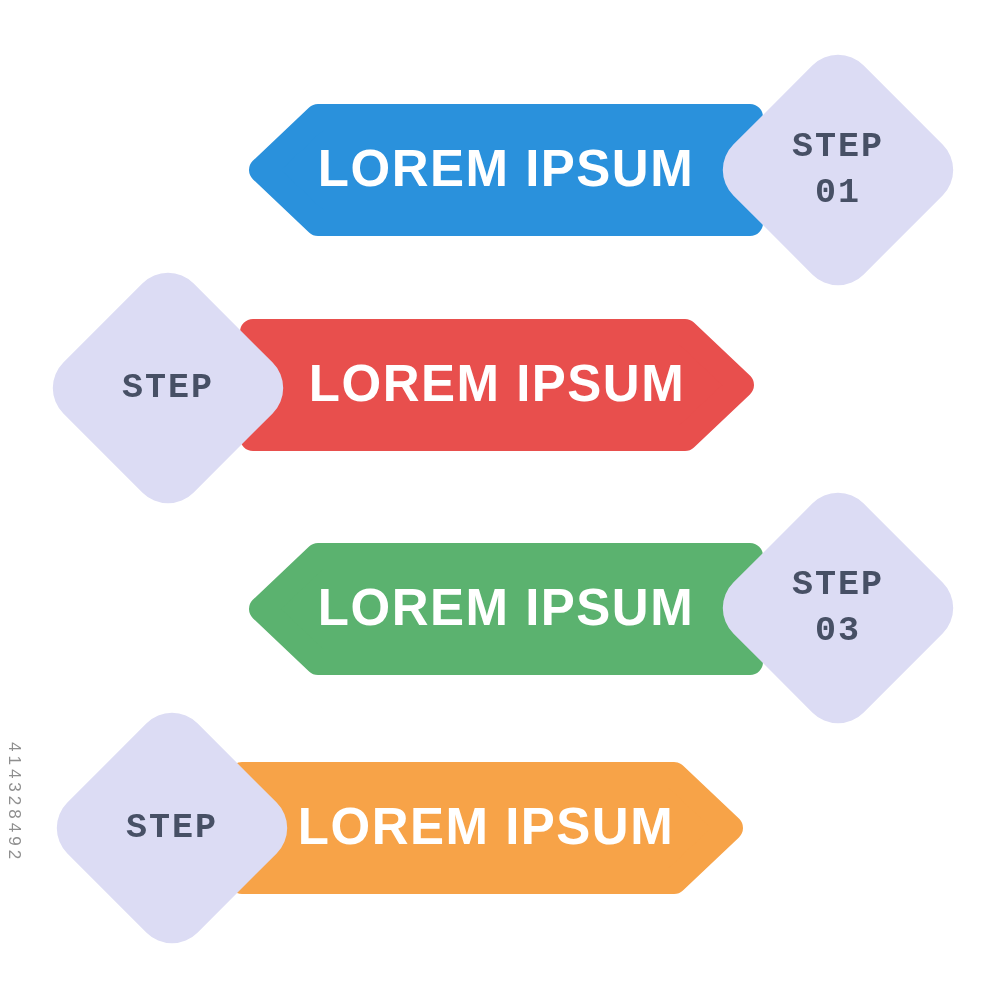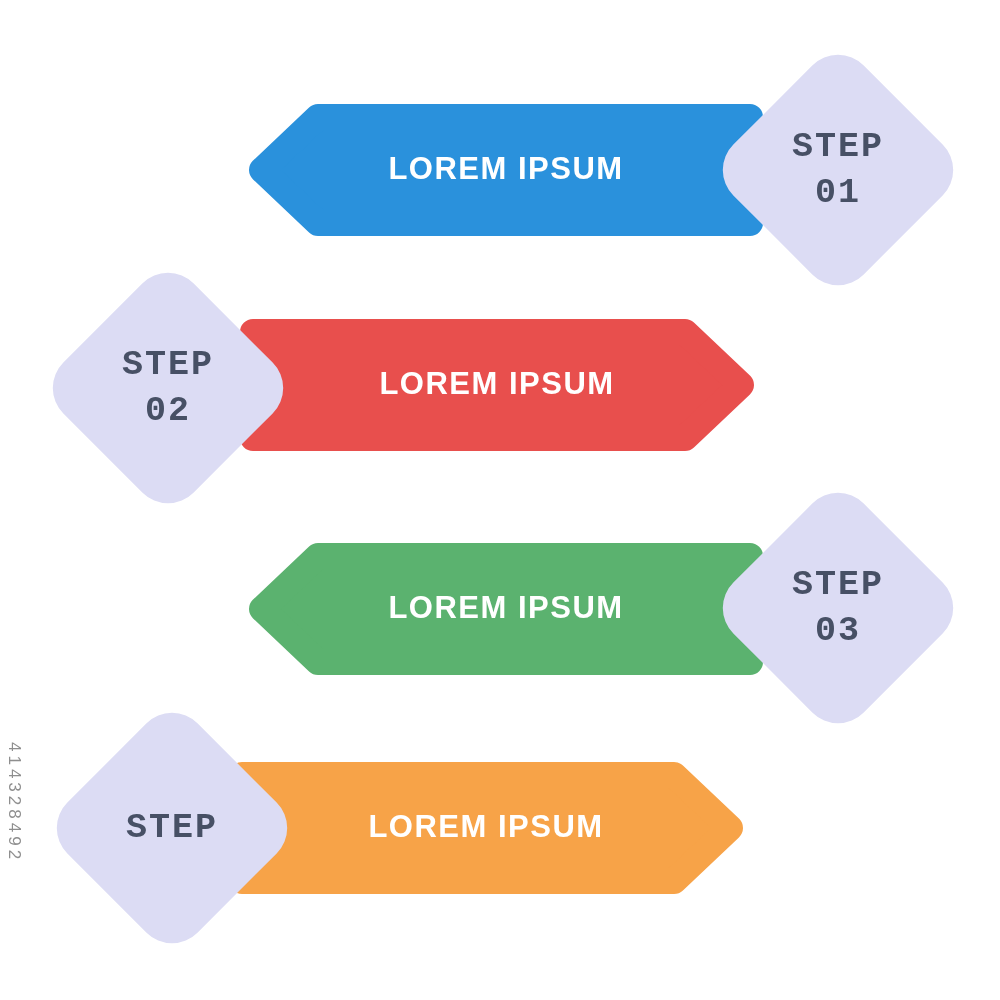--- a/index.html
+++ b/index.html
@@ -27,21 +27,21 @@
     width: 100%; height: 100%;
     display: block;
   }
   .banner-title {
     position: absolute;
     left: 0; right: 0;
     top: 50%;
     transform: translateY(-52%);
     text-align: center;
     color: #ffffff;
-    font-size: 31px;
+    font-size: 51px;
     font-weight: 800;
     letter-spacing: 1.5px;
     white-space: nowrap;
   }
   .diamond-wrap {
     position: absolute;
     width: 184px;
     height: 184px;
     z-index: 2;
   }
@@ -112,21 +112,20 @@
     <div class="banner b2">
       <svg viewBox="0 0 520 138" preserveAspectRatio="none">
         <path d="M 504 69 L 448 16 L 16 16 L 16 122 L 448 122 Z" stroke-width="26" stroke-linejoin="round" stroke-linecap="round" fill="#e84f4d" stroke="#e84f4d"></path>
       </svg>
       <span class="banner-title">LOREM IPSUM</span>
     </div>
     <div class="diamond-wrap d2">
       <div class="diamond-shape"></div>
       <div class="step-text">
         <div>STEP</div>
-        <div>02</div>
       </div>
     </div>
   </div>
 
   <div class="step">
     <div class="banner b3">
       <svg viewBox="0 0 520 138" preserveAspectRatio="none">
         <path d="M 16 69 L 72 16 L 504 16 L 504 122 L 72 122 Z" stroke-width="26" stroke-linejoin="round" stroke-linecap="round" fill="#5bb26f" stroke="#5bb26f"></path>
       </svg>
       <span class="banner-title">LOREM IPSUM</span>

